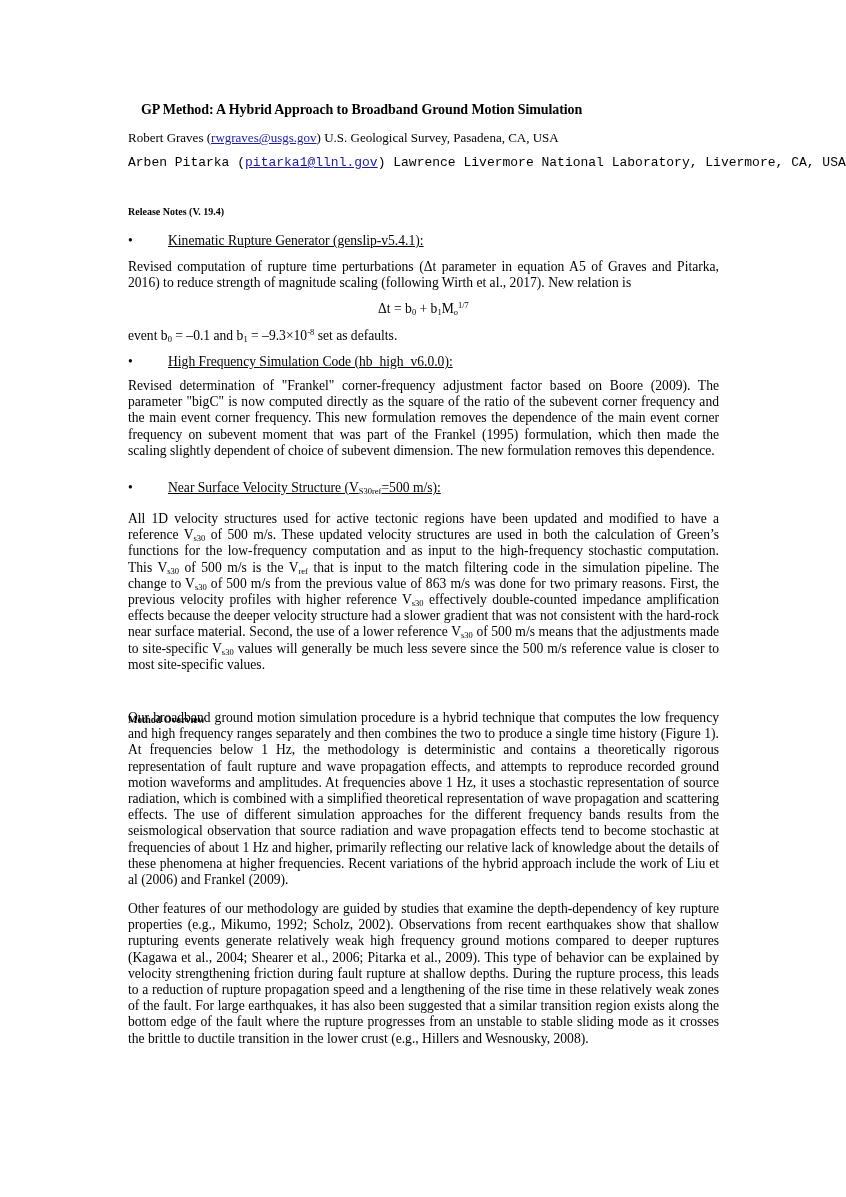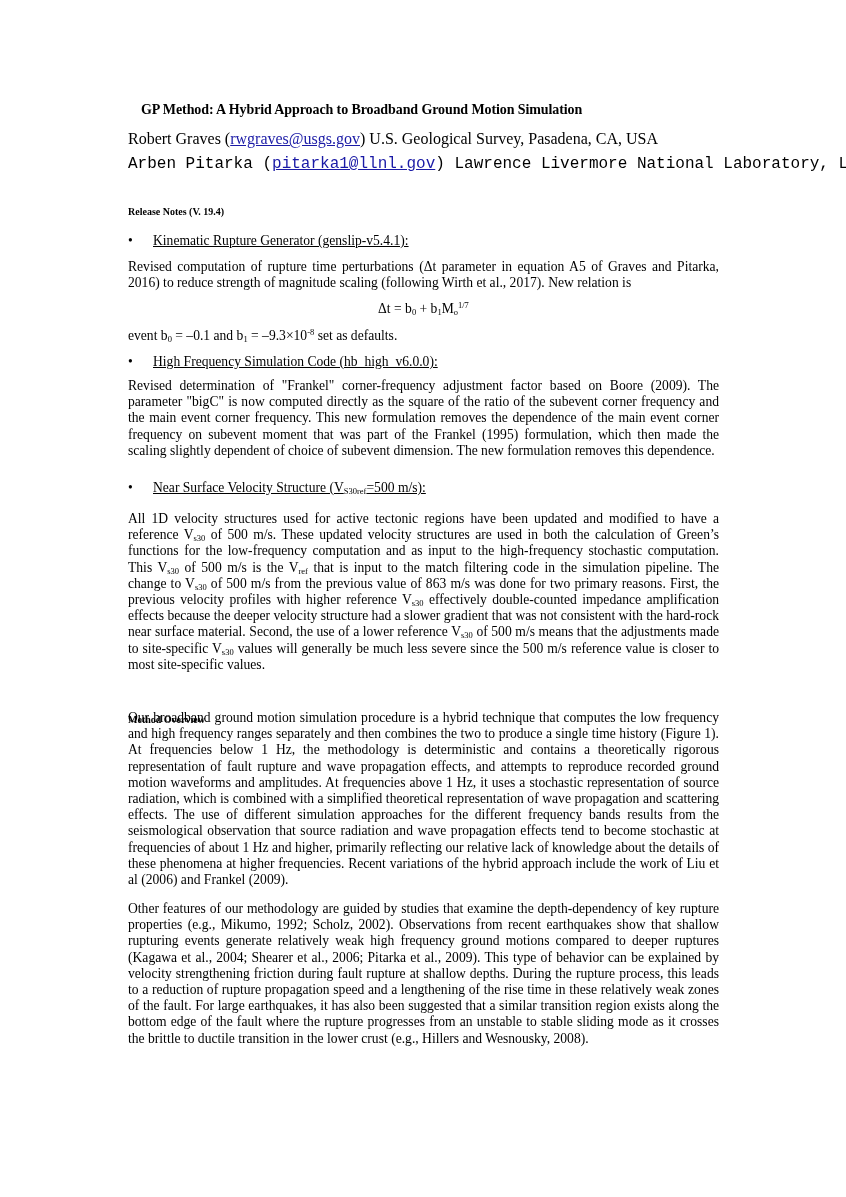--- a/index.html
+++ b/index.html
@@ -1,25 +1,25 @@
 <!DOCTYPE html>
 <html><head>
 <meta charset="utf-8">
 <style>
   html, body { margin: 0; padding: 0; background: #ffffff; }
   body { width: 846px; height: 1197px; position: relative; overflow: hidden;
          font-family: "Liberation Serif", "DejaVu Serif", serif; color: #000; }
   .page { position: absolute; left: 128px; top: 0; width: 591px; }
   .title { position: absolute; top: 102px; left: 0; font-size: 14px; font-weight: bold; white-space: nowrap; letter-spacing: -0.1px; margin-left: 13px; }
-  .author { position: absolute; left: 0; font-size: 16px; white-space: nowrap; }
+  .author { position: absolute; left: 0; font-size: 13px; white-space: nowrap; }
   .author a { color: #1a1aa6; text-decoration: underline; }
   .h { position: absolute; left: 0; font-size: 10px; font-weight: bold; white-space: nowrap; }
   .bullet { position: absolute; left: 0; font-size: 13.6px; white-space: nowrap; }
   .bullet .dot { display: inline-block; width: 25px; }
-  .bullet .lbl { text-decoration: underline; }
+  .bullet .lbl { text-decoration: underline; margin-left: 15px; }
   .p { position: absolute; left: 0; width: 591px; font-size: 13.6px; line-height: 16.2px; text-align: justify; }
   .eq { position: absolute; left: 0; width: 591px; text-align: center; font-size: 13.6px; }
   sub, sup { font-size: 8.5px; line-height: 0; }
   sub { vertical-align: -2px; }
   sup { vertical-align: 5px; }
 </style>
 </head>
 <body>
 
 <div class="page">

